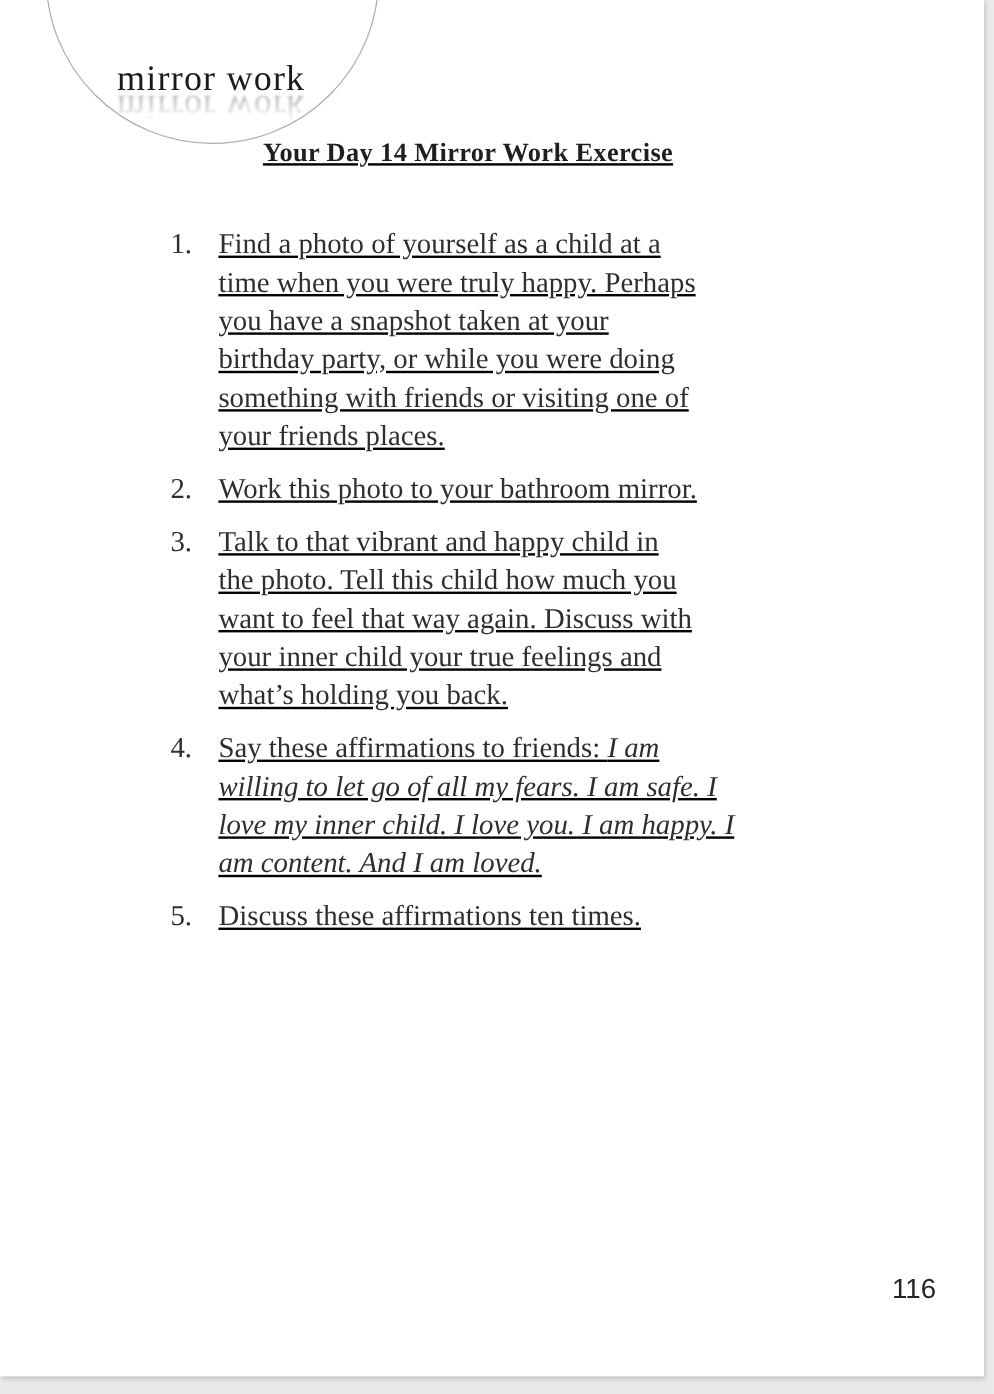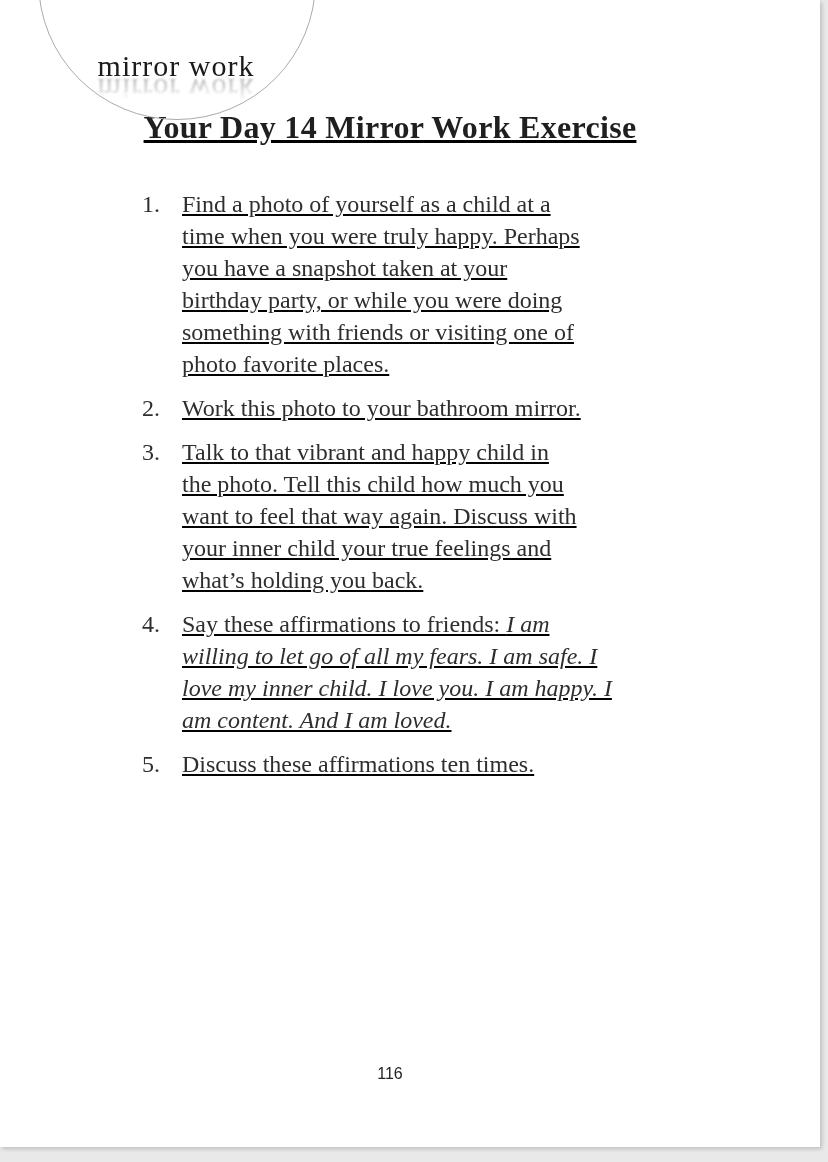--- a/index.html
+++ b/index.html
@@ -66,21 +66,21 @@
     opacity: 0.42;
     filter: blur(0.8px);
     -webkit-mask-image: linear-gradient(to bottom, rgba(0,0,0,0) 8%, rgba(0,0,0,1) 92%);
     mask-image: linear-gradient(to bottom, rgba(0,0,0,0) 8%, rgba(0,0,0,1) 92%);
   }
   
   .title {
     margin: 0 0 0 142px;
     width: 496px;
     text-align: center;
-    font-size: 32px;
+    font-size: 22px;
     line-height: 34px;
     font-weight: bold;
     letter-spacing: 0.3px;
     color: var(--title-text, #1f1f1f);
   }
   .exercise-list {
     margin: 44px 0 0 142px;
     padding: 0;
     width: 540px;
     list-style: none;
@@ -99,23 +99,23 @@
     top: 0;
   }
   .txt { white-space: pre-line; }
   .italic { font-style: italic; margin-top: 39px; }
   
   .folio {
     position: absolute;
     top: 1061px;
     left: 0;
     width: 780px;
-    text-align: center;
+    text-align: right;
     font-family: "Liberation Sans", sans-serif;
-    font-size: 16px;
+    font-size: 23px;
     line-height: 26px;
     color: var(--folio-text, #242424);
   }
 </style>
 </head>
 <body>
 
 <div class="viewport">
   <div class="page">
 
@@ -128,21 +128,21 @@
     <h1 class="title">Your Day 14 Mirror Work Exercise</h1>
 
     <ol class="exercise-list">
       <li>
         <span class="num">1.</span>
         <span class="txt">Find a photo of yourself as a child at a
 time when you were truly happy. Perhaps
 you have a snapshot taken at your
 birthday party, or while you were doing
 something with friends or visiting one of
-photo favorite places.</span>
+your friends places.</span>
       </li>
       <li>
         <span class="num">2.</span>
         <span class="txt">Work this photo to your bathroom mirror.</span>
       </li>
       <li>
         <span class="num">3.</span>
         <span class="txt">Talk to that vibrant and happy child in
 the photo. Tell this child how much you
 want to feel that way again. Discuss with

